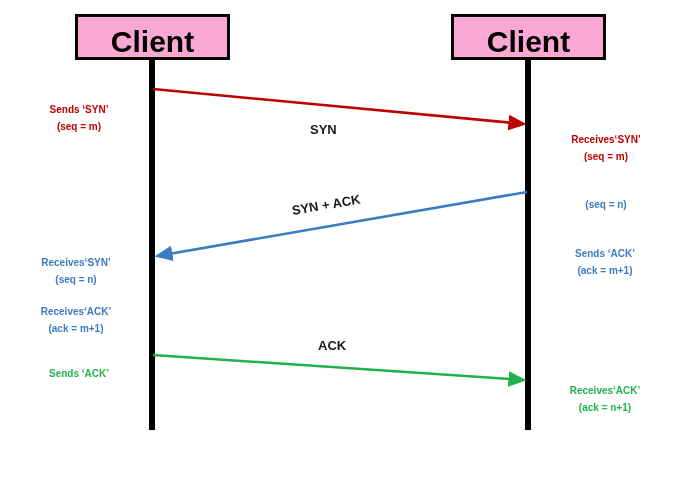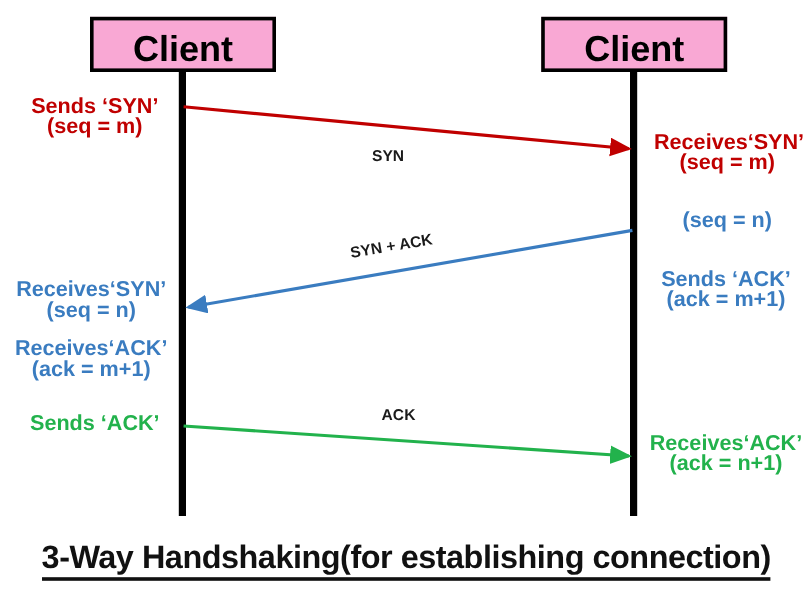--- a/index.html
+++ b/index.html
@@ -41,24 +41,25 @@
   #wire-layer {
     position: absolute;
     left: 0; top: 0;
     width: 677px;
     height: 493px;
   }
 
   
   .note {
     position: absolute;
-    font-size: 18px;
+    font-size: 10px;
     font-weight: bold;
     line-height: 17px;
     white-space: nowrap;
+    margin-top: 21px;
   }
   .note .ln { display: block; }
   .note.align-center{ text-align: center; }
 
   .c-red   { color: #C00000; }
   .c-blue  { color: #3A7CC0; }
   .c-green { color: #22B24C; }
 
   
   .arrow-label {
@@ -163,17 +164,14 @@
   <div class="note align-center c-blue" style="left:541px; top:224px; width:128px;">
     <span class="ln">Sends ‘ACK’</span>
     <span class="ln">(ack = m+1)</span>
   </div>
 
   <div class="note align-center c-green" style="left:541px; top:361px; width:128px;">
     <span class="ln">Receives‘ACK’</span>
     <span class="ln">(ack = n+1)</span>
   </div>
 
-  <div id="caption">
-    <span id="caption-text">3-Way Handshaking(for establishing connection)</span>
-  </div>
 
 </div>
 
 </body></html>

